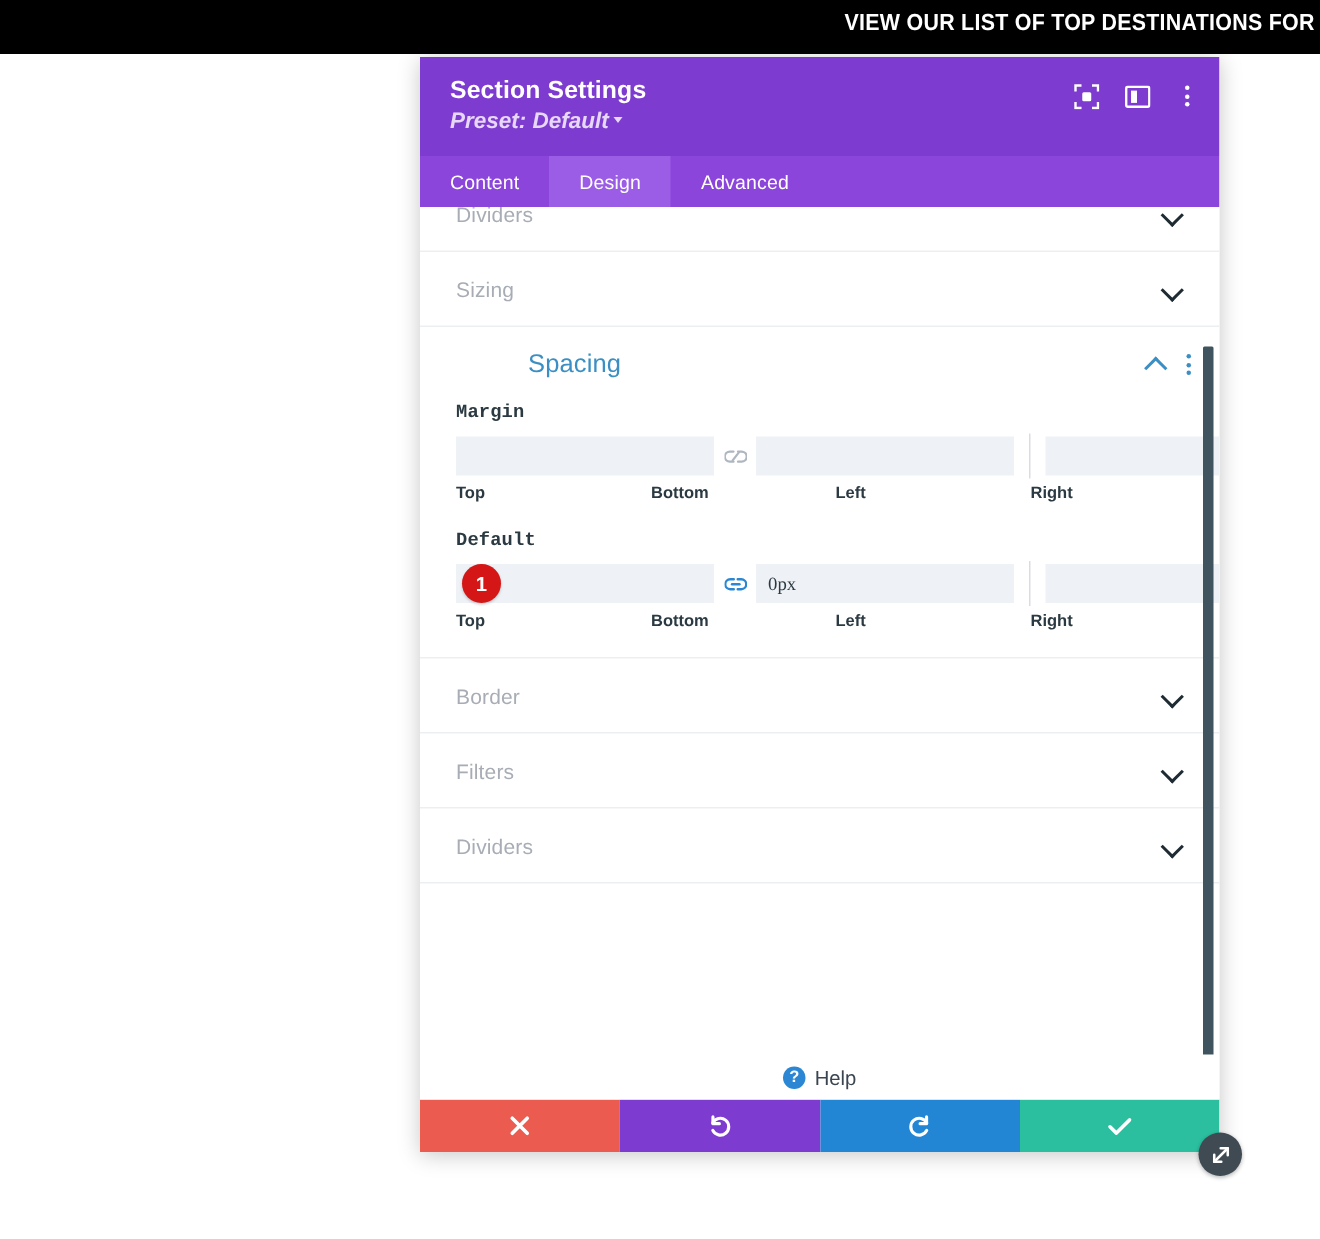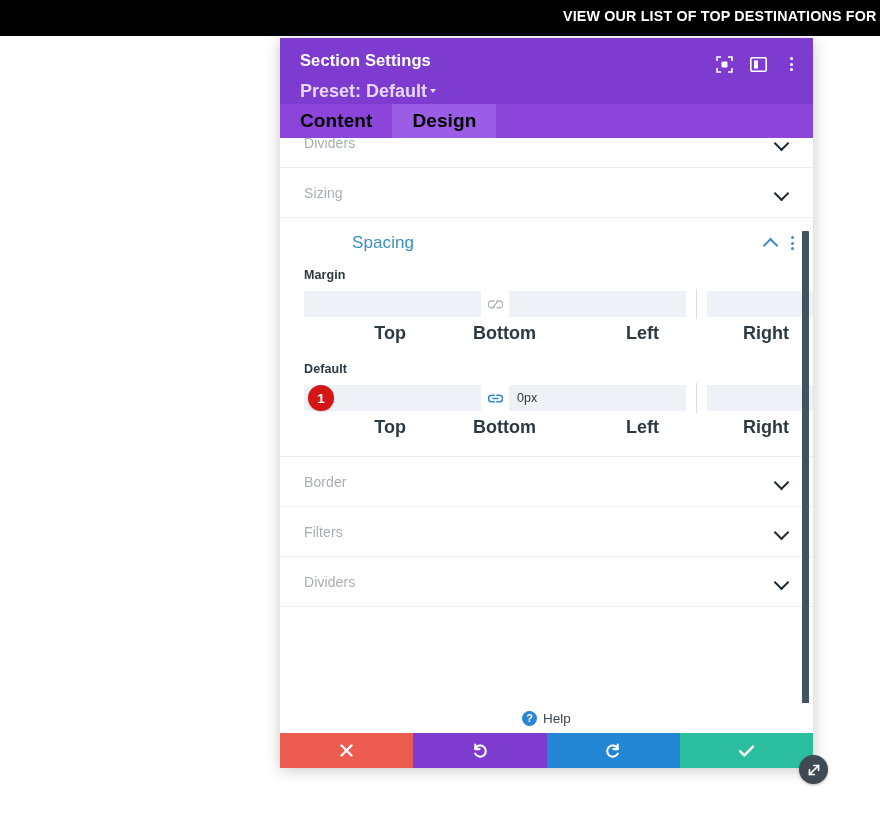--- a/index.html
+++ b/index.html
@@ -68,25 +68,26 @@
     padding: 11px 16px 0 20px;
   }
   .modal-title {
     color: #ffffff;
     font-size: 16.5px;
     font-weight: bold;
     letter-spacing: 0.1px;
     line-height: 22px;
   }
   .modal-preset {
-    margin-top: 12px;
+    margin-top: 2px;
     color: #e8d8f7;
-    font-size: 18px;
+    font-size: 15px;
     font-weight: bold;
     line-height: 16px;
+    font-style: italic;
   }
   .caret-tiny {
     display: inline-block;
     margin-left: 3px;
     border-left: 3.5px solid transparent;
     border-right: 3.5px solid transparent;
     border-top: 4.5px solid #e8d8f7;
     vertical-align: middle;
     position: relative;
     top: -1px;
@@ -110,23 +111,23 @@
     height: 34px;
     display: flex;
     flex: 0 0 auto;
   }
   .tab {
     height: 34px;
     padding: 0 20px;
     display: flex;
     align-items: center;
     justify-content: center;
-    color: #000000;
-    font-size: 19px;
-    font-weight: bold;
+    color: #ffffff;
+    font-size: 13px;
+    font-weight: normal;
     cursor: pointer;
     letter-spacing: 0.1px;
   }
   .tab.active { background: #9b5ce6; }
 
   
   .modal-body {
     flex: 1 1 auto;
     position: relative;
     background: #ffffff;
@@ -216,20 +217,21 @@
   .dots-v i { display: block; width: 3px; height: 3px; background: #3b8fc4; border-radius: 50%; }
   .dots-v.white i { background: #ffffff; }
 
   .field-group { padding: 0 24px; position: relative; }
   .field-label {
     font-size: 12.5px;
     color: #2b3a42;
     font-weight: bold;
     margin-bottom: 7px;
     letter-spacing: 0.1px;
+    font-family: Liberation Mono, monospace;
   }
   .quad {
     display: flex;
     align-items: center;
     margin-bottom: 4px;
   }
   .pair {
     display: flex;
     align-items: center;
     flex: 1 1 0;
@@ -239,43 +241,43 @@
     height: 30px;
     background: #d9dde3;
     margin: 0 10px;
     flex: 0 0 auto;
   }
   .inp {
     flex: 1 1 0;
     height: 26px;
     background: #eef1f5;
     border: none;
-    font-family: Liberation Sans, sans-serif;
+    font-family: Liberation Serif, serif;
     font-size: 12.5px;
     color: #2b3a42;
     padding: 0 8px;
     outline: none;
     min-width: 0;
   }
   .linkbtn {
     width: 28px;
     flex: 0 0 28px;
     display: flex;
     align-items: center;
     justify-content: center;
     cursor: pointer;
   }
   .quad-labels {
     display: flex;
     margin-bottom: 2px;
   }
   .qlcell {
     flex: 1 1 0;
-    text-align: right;
-    font-size: 18px;
+    text-align: left;
+    font-size: 11px;
     color: #2b3a42;
     font-weight: bold;
   }
   .qlspacer { width: 28px; flex: 0 0 28px; }
   .qlsep { width: 21px; flex: 0 0 21px; }
 
   .badge-1 {
     position: absolute;
     left: 4px; top: 50%;
     transform: translateY(-50%);
@@ -406,20 +408,21 @@
             <i></i>
             <i></i>
           </span>
       </div>
     </div>
   </div>
 
   <div class="tabs">
     <div class="tab">Content</div>
     <div class="tab active">Design</div>
+    <div class="tab">Advanced</div>
   </div>
 
   <div class="modal-body">
 
     <div class="clip-row">
       <span class="section-label">Dividers</span>
       <span class="chev"></span>
     </div>
 
     <div style="height:30px"></div>

